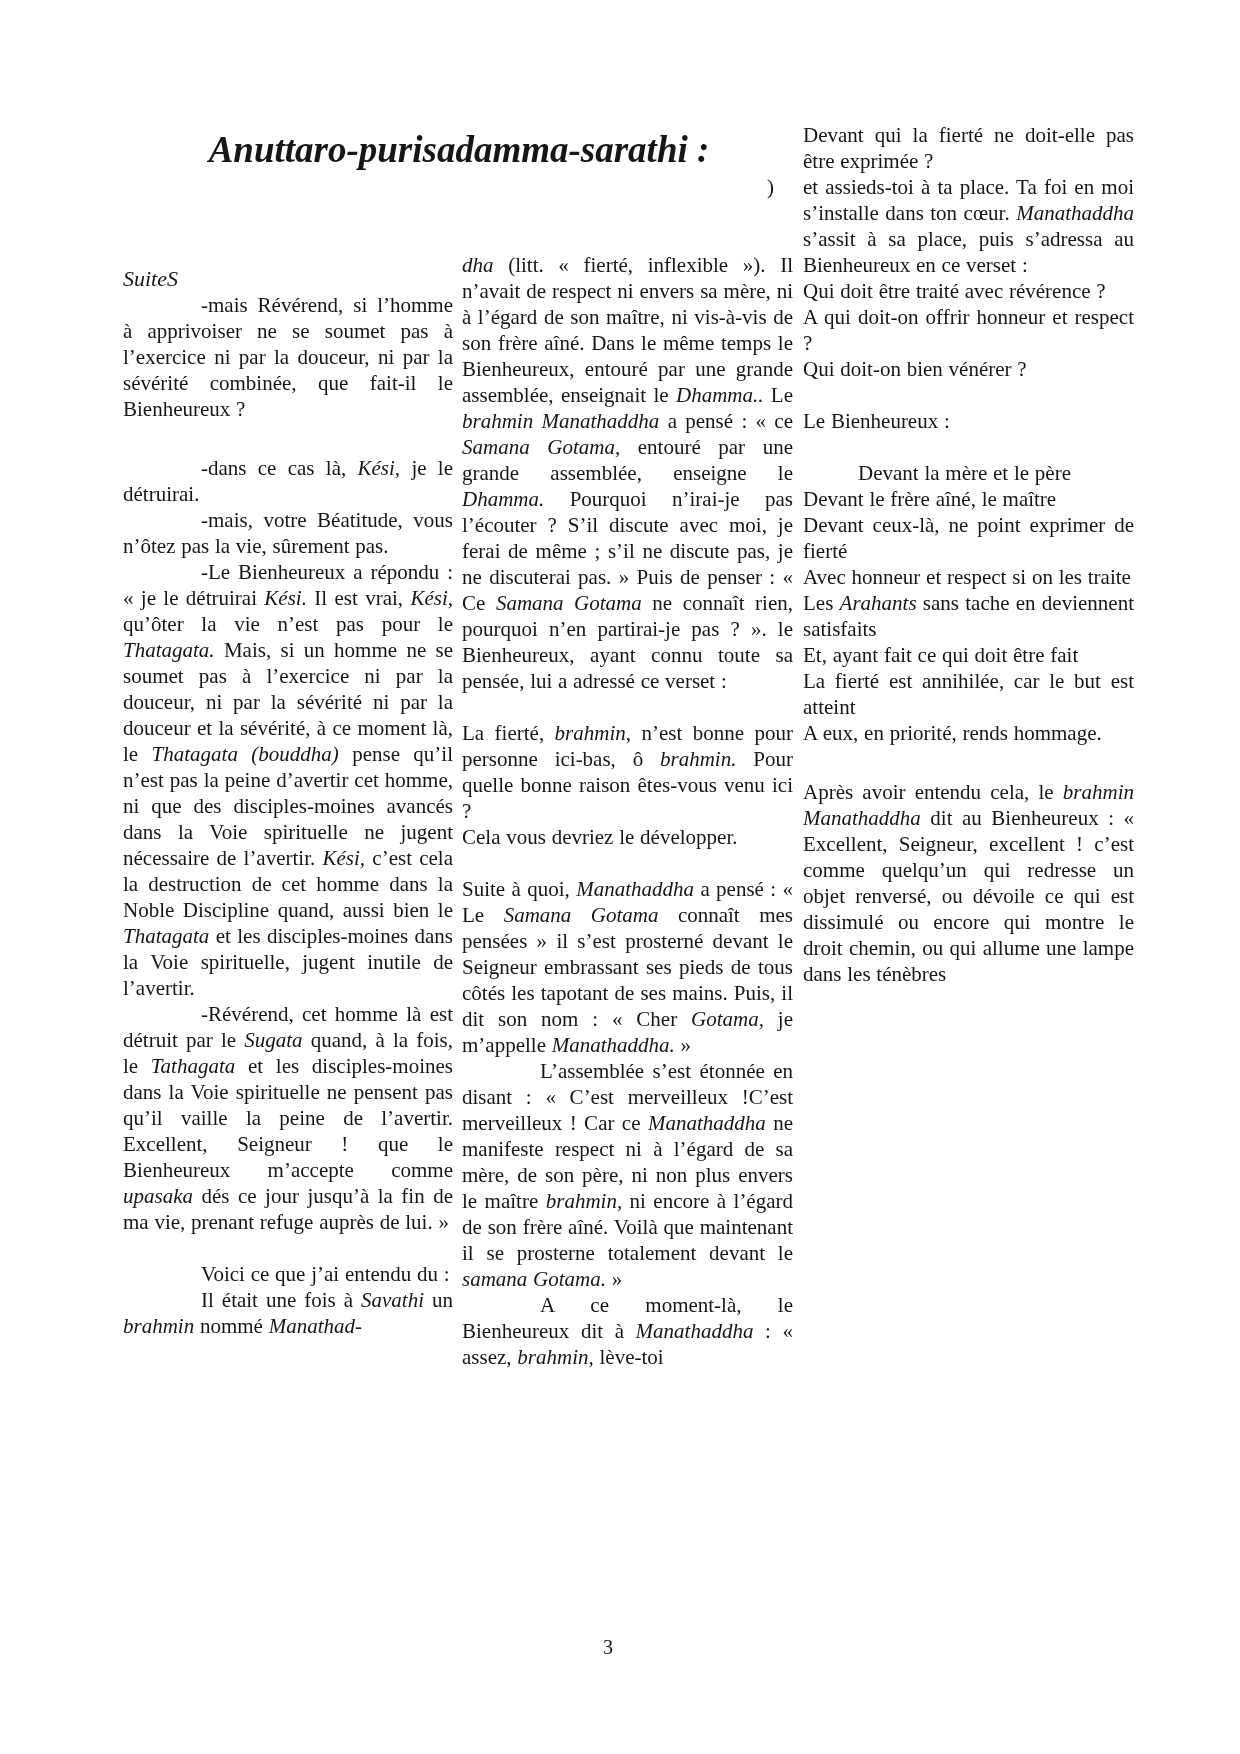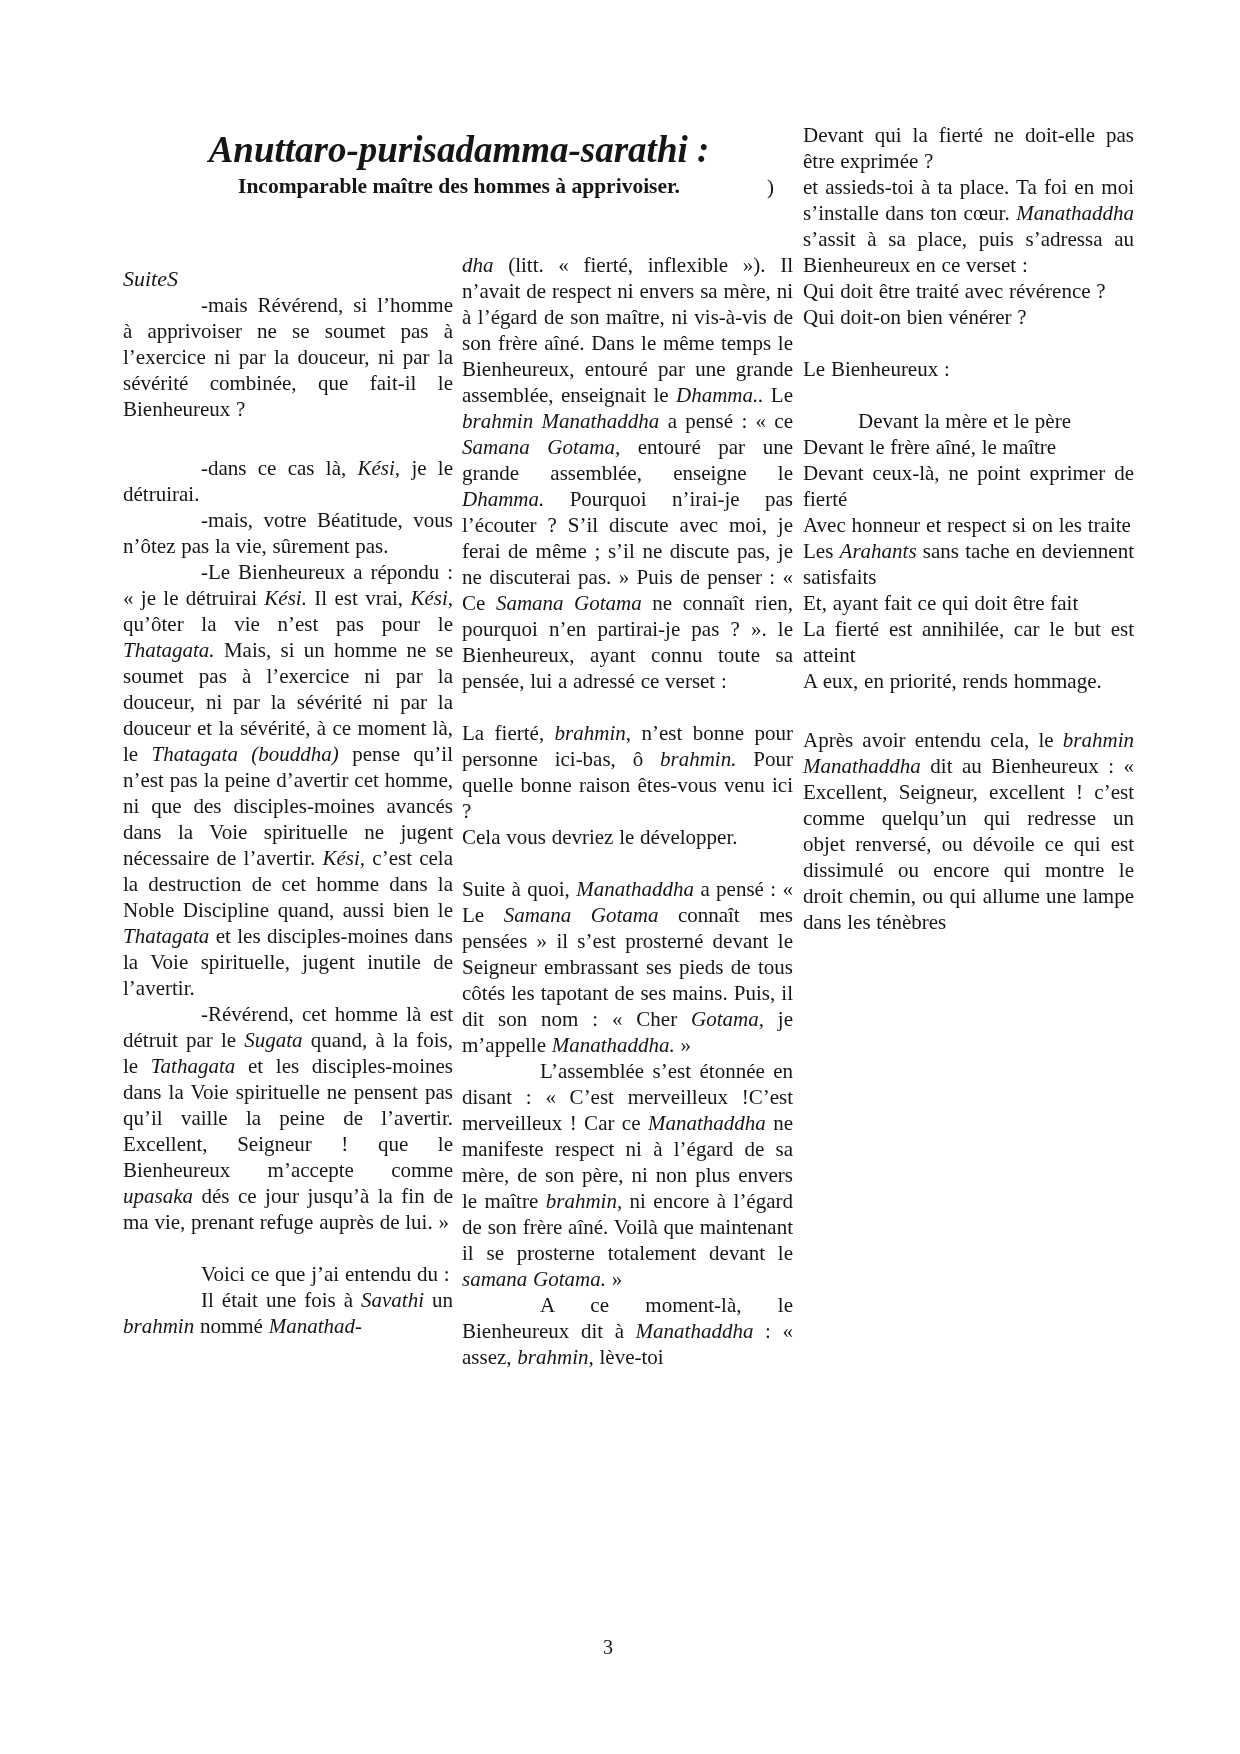--- a/index.html
+++ b/index.html
@@ -40,21 +40,20 @@
   }
 </style>
 </head>
 <body>
 
 <div class="page">
 
   <div class="header">
     <div class="title">Anuttaro-purisadamma-sarathi :</div>
     <div class="subtitle-row">
-      <span class="subtitle">Incomparable maître des hommes à apprivoiser.</span>
       <span class="paren">)</span>
     </div>
   </div>
 
   <div id="col1" class="col">
       <p><span class="suites">SuiteS</span></p>
       <p class="indent"><span>-mais Révérend, si l’homme à apprivoiser ne se soumet pas à l’exercice ni par la douceur, ni par la sévérité combinée, que fait-il le Bienheureux ?</span></p>
       <p class="indent gap-lg"><span>-dans ce cas là, </span><span class="it">Kési,</span><span> je le détruirai.</span></p>
       <p class="indent"><span>-mais, votre Béatitude, vous n’ôtez pas la vie, sûrement pas.</span></p>
       <p class="indent"><span>-Le Bienheureux a répondu : « je le détruirai </span><span class="it">Kési.</span><span> Il est vrai, </span><span class="it">Kési,</span><span> qu’ôter la vie n’est pas pour le </span><span class="it">Thatagata.</span><span> Mais, si un homme ne se soumet pas à l’exercice ni par la douceur, ni par la sévérité ni par la douceur et la sévérité, à ce moment là, le </span><span class="it">Thatagata (bouddha)</span><span> pense qu’il n’est pas la peine d’avertir cet homme, ni que des disciples-moines avancés dans la Voie spirituelle ne jugent nécessaire de l’avertir. </span><span class="it">Kési,</span><span> c’est cela la destruction de cet homme dans la Noble Discipline quand, aussi bien le </span><span class="it">Thatagata</span><span> et les disciples-moines dans la Voie spirituelle, jugent inutile de l’avertir.</span></p>
@@ -67,20 +66,21 @@
       <p class="gap"><span>La fierté, </span><span class="it">brahmin</span><span>, n’est bonne pour personne ici-bas, ô </span><span class="it">brahmin.</span><span> Pour quelle bonne raison êtes-vous venu ici ?</span></p>
       <p><span>Cela vous devriez le développer.</span></p>
       <p class="gap"><span>Suite à quoi, </span><span class="it">Manathaddha</span><span> a pensé : « Le </span><span class="it">Samana Gotama</span><span> connaît mes pensées » il s’est prosterné devant le Seigneur embrassant ses pieds de tous côtés les tapotant de ses mains. Puis, il dit son nom : « Cher </span><span class="it">Gotama,</span><span> je m’appelle </span><span class="it">Manathaddha.</span><span> »</span></p>
       <p class="indent"><span>L’assemblée s’est étonnée en disant : « C’est merveilleux !C’est merveilleux ! Car ce </span><span class="it">Manathaddha</span><span> ne manifeste respect ni à l’égard de sa mère, de son père, ni non plus envers le maître </span><span class="it">brahmin,</span><span> ni encore à l’égard de son frère aîné. Voilà que maintenant il se prosterne totalement devant le </span><span class="it">samana Gotama.</span><span> »</span></p>
       <p class="indent"><span>A ce moment-là, le Bienheureux dit à </span><span class="it">Manathaddha</span><span> : « assez, </span><span class="it">brahmin,</span><span> lève-toi</span></p>
     </div>
   <div id="col3" class="col">
       <p><span>Devant qui la fierté ne doit-elle pas être exprimée ?</span></p>
       <p><span>et assieds-toi à ta place. Ta foi en moi s’installe dans ton cœur. </span><span class="it">Manathaddha</span><span> s’assit à sa place, puis s’adressa au Bienheureux en ce verset :</span></p>
       <p><span>Qui doit être traité avec révérence ?</span></p>
+      <p><span>A qui doit-on offrir honneur et respect ?</span></p>
       <p><span>Qui doit-on bien vénérer ?</span></p>
       <p class="gap"><span>Le Bienheureux :</span></p>
       <p class="indent-sm gap"><span>Devant la mère et le père</span></p>
       <p><span>Devant le frère aîné, le maître</span></p>
       <p><span>Devant ceux-là, ne point exprimer de fierté</span></p>
       <p><span>Avec honneur et respect si on les traite</span></p>
       <p><span>Les </span><span class="it">Arahants</span><span> sans tache en deviennent satisfaits</span></p>
       <p><span>Et, ayant fait ce qui doit être fait</span></p>
       <p><span>La fierté est annihilée, car le but est atteint</span></p>
       <p><span>A eux, en priorité, rends hommage.</span></p>

